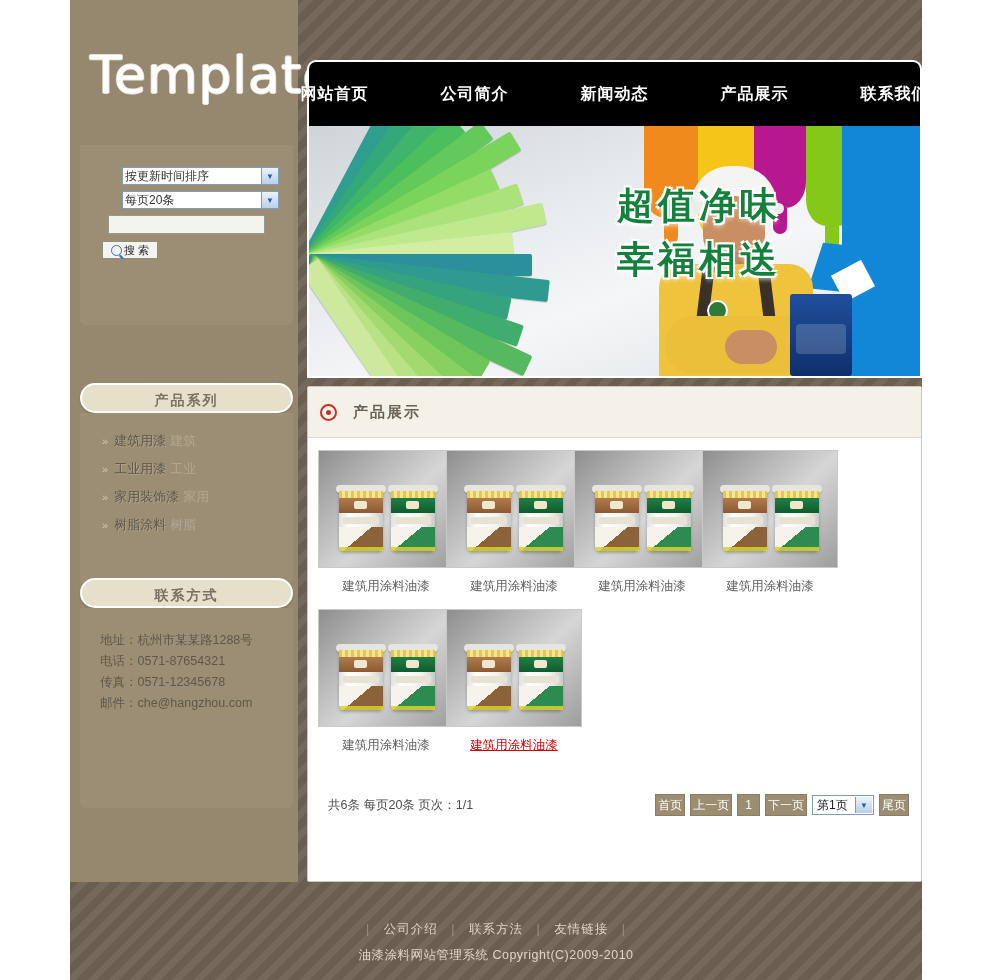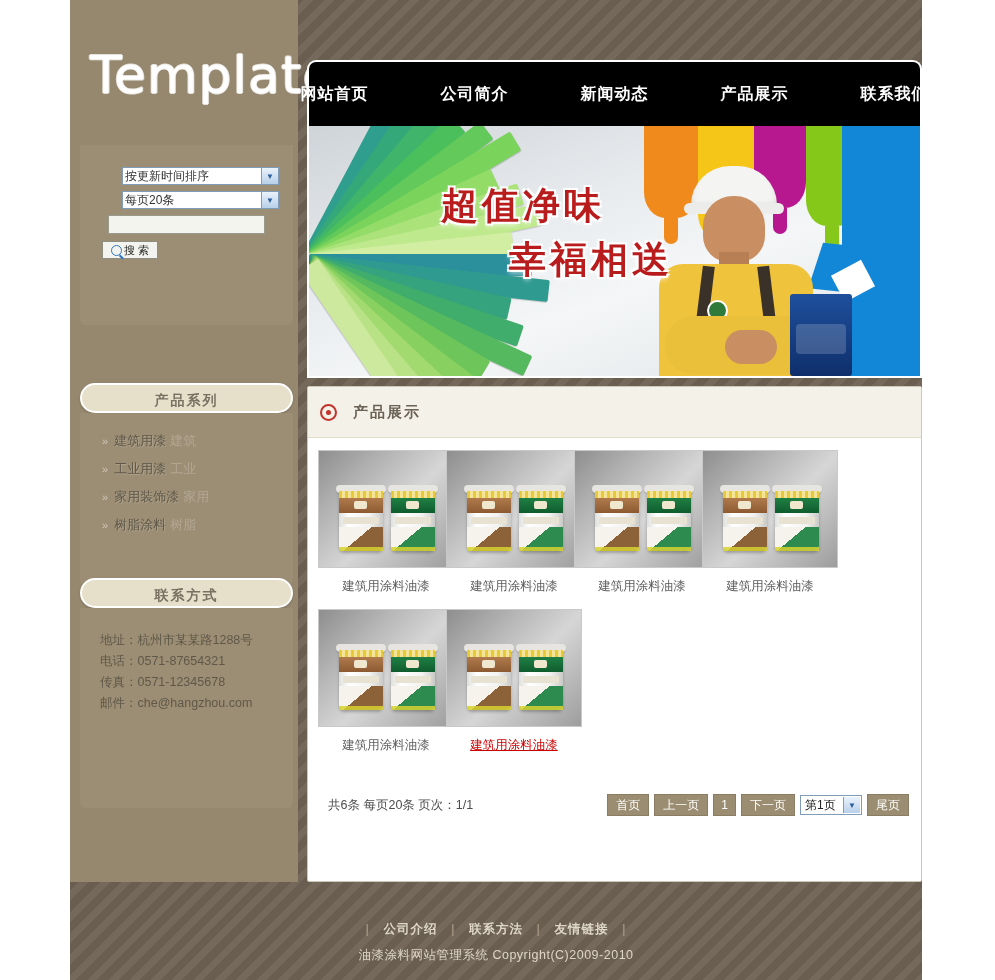--- a/index.html
+++ b/index.html
@@ -96,23 +96,23 @@
   .w-hands{position:absolute;left:86px;top:164px;width:52px;height:34px;background:#c98f63;
       border-radius:18px;}
   .w-badge{position:absolute;left:68px;top:134px;width:17px;height:17px;background:#2d7a3a;
       border-radius:50%;border:2px solid #fff;}
   .can{position:absolute;right:68px;bottom:0;width:62px;height:82px;
       background:linear-gradient(180deg,#1f4f9c,#0f2f6b);border-radius:3px;}
   .can i{position:absolute;left:6px;top:30px;width:50px;height:30px;background:rgba(255,255,255,.18);
       border-radius:4px;}
   .bn-text{position:absolute;left:132px;top:52px;width:340px;
       font-family:"DejaVu Serif","Liberation Serif",serif;font-weight:bold;
-      font-size:37px;line-height:54px;color:#b91c1c;letter-spacing:4px;
+      font-size:37px;line-height:54px;color:#15803d;letter-spacing:4px;
       text-shadow:2px 2px 0 #ffffff,-2px -2px 0 #ffffff,2px -2px 0 #ffffff,-2px 2px 0 #ffffff,
-                  0 3px 5px rgba(255,255,255,.9);}
+                  0 3px 5px rgba(255,255,255,.9);text-align:right;}
   .bn-text .l2{display:block;padding-left:68px;}
   
   .panel{position:absolute;left:10px;width:213px;}
   .panel-head{
     height:30px;line-height:30px;background:#e6e0cb;border:2px solid #ffffff;
     border-radius:16px;box-sizing:border-box;text-align:center;
     color:#7a7162;font-size:14px;font-weight:bold;letter-spacing:2px;
     box-shadow:0 1px 2px rgba(0,0,0,.18);
   }
   .panel-body{background:#9c8e74;border-radius:0 0 6px 6px;}
@@ -194,31 +194,31 @@
   .bucket .art{position:absolute;left:0;bottom:0;width:44px;height:24px;border-radius:0 0 5px 5px;}
   .bucket.b1 .art{background:linear-gradient(140deg,#f6f3ec 0 45%,#8c6239 45% 100%);}
   .bucket.b2 .art{background:linear-gradient(140deg,#f6f3ec 0 42%,#2e8b4f 42% 100%);}
   .bucket .base{position:absolute;left:0;bottom:0;width:44px;height:4px;background:#d6d22f;opacity:.85;}
   .cap{width:136px;text-align:center;font-size:12.5px;color:#5d5d5d;padding-top:10px;cursor:pointer;}
   .cap.hot{color:#cc0000;text-decoration:underline;}
   
   #pager{position:absolute;left:0;top:398px;width:615px;height:40px;display:flex;align-items:center;}
   #pager-info{margin-left:20px;font-size:12.5px;color:#4d4d4d;}
   #pager-ctrl{margin-left:auto;margin-right:14px;display:flex;align-items:center;gap:5px;}
-  .pg{background:#9b8d71;color:#ffffff;font-size:12px;padding:3px 8px;cursor:pointer;
+  .pg{background:#9b8d71;color:#ffffff;font-size:12px;padding:3px 2px;cursor:pointer;
       border:1px solid #8a7d63;line-height:14px;}
   .pg.num{padding:3px 7px;}
   .pgsel{position:relative;width:62px;height:20px;background:#ffffff;border:1px solid #7f9db9;
       font-size:12px;color:#222;display:flex;align-items:center;padding-left:4px;box-sizing:border-box;cursor:pointer;}
   .pgsel .arrow{position:absolute;right:1px;top:1px;width:16px;height:16px;
       background:linear-gradient(#eaf2fb,#b8d0ea);border-left:1px solid #7f9db9;
       display:flex;align-items:center;justify-content:center;font-size:8px;color:#2a5d9e;}
   
   #footer{position:absolute;left:0;bottom:16px;width:852px;text-align:center;}
-  #foot-links{font-size:12.5px;color:#cfc6b6;margin-bottom:9px;letter-spacing:1px;font-weight:bold;}
+  #foot-links{font-size:12.5px;color:#cfc6b6;margin-bottom:9px;letter-spacing:1px;}
   #foot-links span.sep{color:#9b8f7c;margin:0 7px;}
   #foot-links a{color:#ded6c7;text-decoration:none;cursor:pointer;margin:0 2px;}
   #copyright{font-size:12.5px;color:#ded6c7;letter-spacing:.5px;}
 </style>
 </head>
 <body>
 
 <div id="page">
 
   <div id="left-col"></div>

